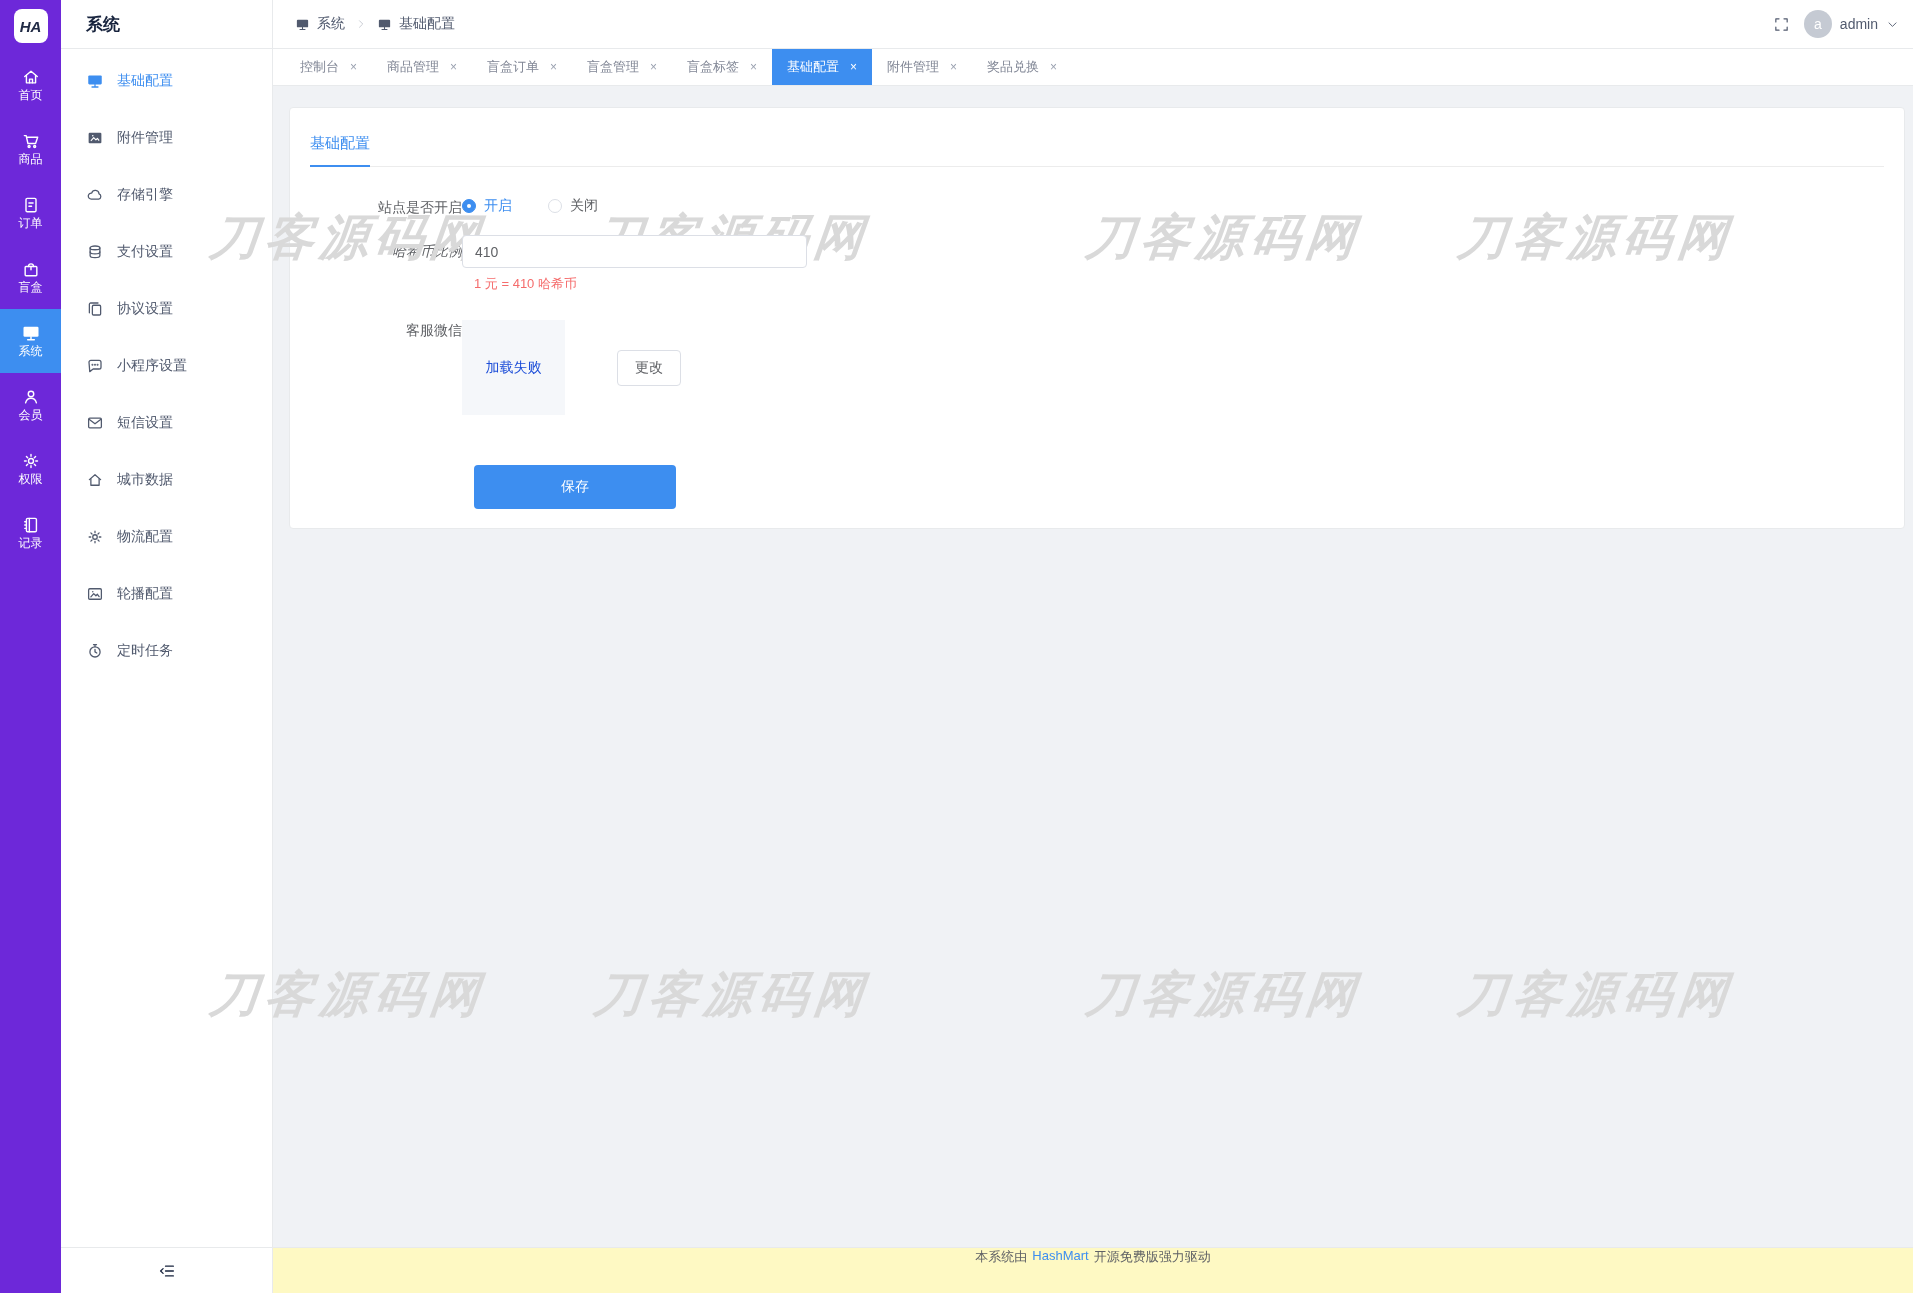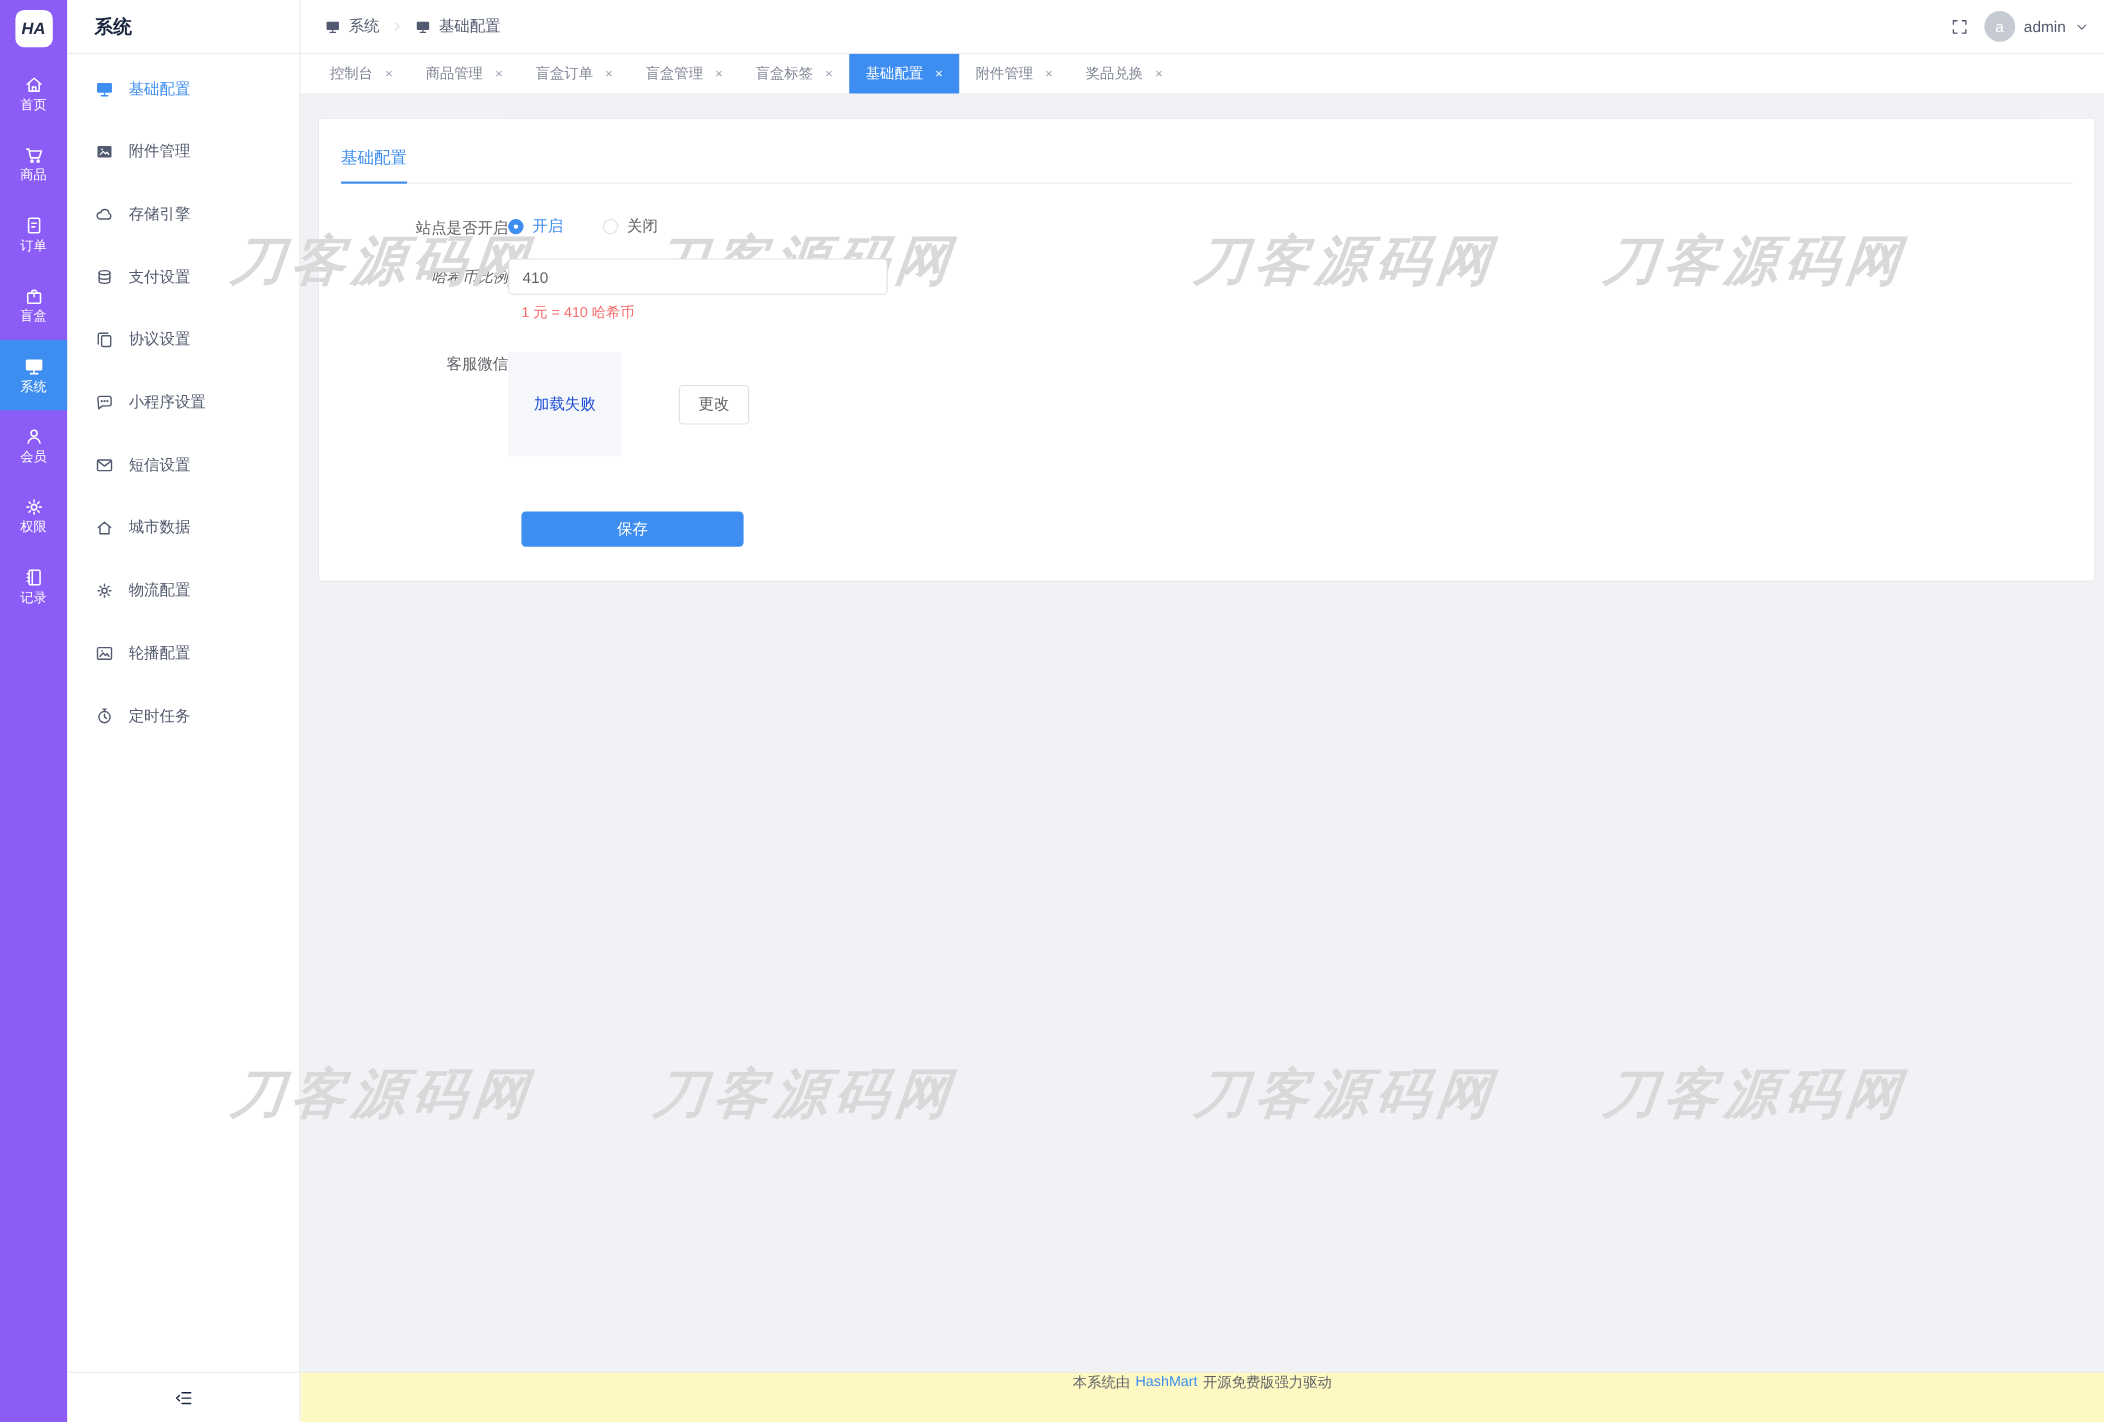--- a/index.html
+++ b/index.html
@@ -8,21 +8,21 @@
     width:1913px; height:1293px; position:relative; overflow:hidden;
     font-family:"Liberation Sans","DejaVu Sans",sans-serif;
     background:#f0f2f5; color:#515a6e;
   }
   svg { display:block; }
   .ic { fill:none; stroke:currentColor; stroke-width:1.7; stroke-linecap:round; stroke-linejoin:round; }
 
   
   .rail {
     position:absolute; left:0; top:0; width:61px; height:100%;
-    background:#8b5cf6; z-index:3; display:flex; flex-direction:column; align-items:center;
+    background:#6d28d9; z-index:3; display:flex; flex-direction:column; align-items:center;
   }
   .rail-logo {
     width:34px; height:34px; background:#fff; border-radius:8px; margin:9px 0 10px;
     display:flex; align-items:center; justify-content:center;
     font-weight:bold; font-style:italic; font-size:15px; color:#212b45; cursor:pointer;
   }
   .rail-item {
     width:100%; height:64px; display:flex; flex-direction:column; align-items:center;
     justify-content:center; gap:0; color:#ffffff; font-size:12px; cursor:pointer;
   }
@@ -124,21 +124,21 @@
   .img-placeholder {
     width:103px; height:95px; background:#f5f7fa; display:flex; align-items:center; justify-content:center;
     font-size:14px; color:#1d4ed8; position:relative; z-index:6; cursor:pointer;
   }
   .btn-change {
     margin-left:52px; align-self:center; background:#fff; border:1px solid #dcdfe6; border-radius:4px;
     padding:8px 17px; font-size:14px; color:#606266; cursor:pointer; position:relative; z-index:6;
   }
   .row-save { margin-top:50px; margin-left:164px; }
   .btn-save {
-    width:202px; height:32px; background:#3d8ef0; color:#fff; border:none; border-radius:4px;
+    width:202px; height:44px; background:#3d8ef0; color:#fff; border:none; border-radius:4px;
     font-size:14px; cursor:pointer; position:relative; z-index:6;
     font-family:"Liberation Sans","DejaVu Sans",sans-serif;
   }
 
   
   .footer {
     height:46px; flex:none; background:#fef9c3; border-top:1px solid #e8eaec;
     display:flex; align-items:flex-start; justify-content:center; gap:5px; font-size:13px; color:#606266;
   }
   .footer .link { color:#3d8ef0; cursor:pointer; }

